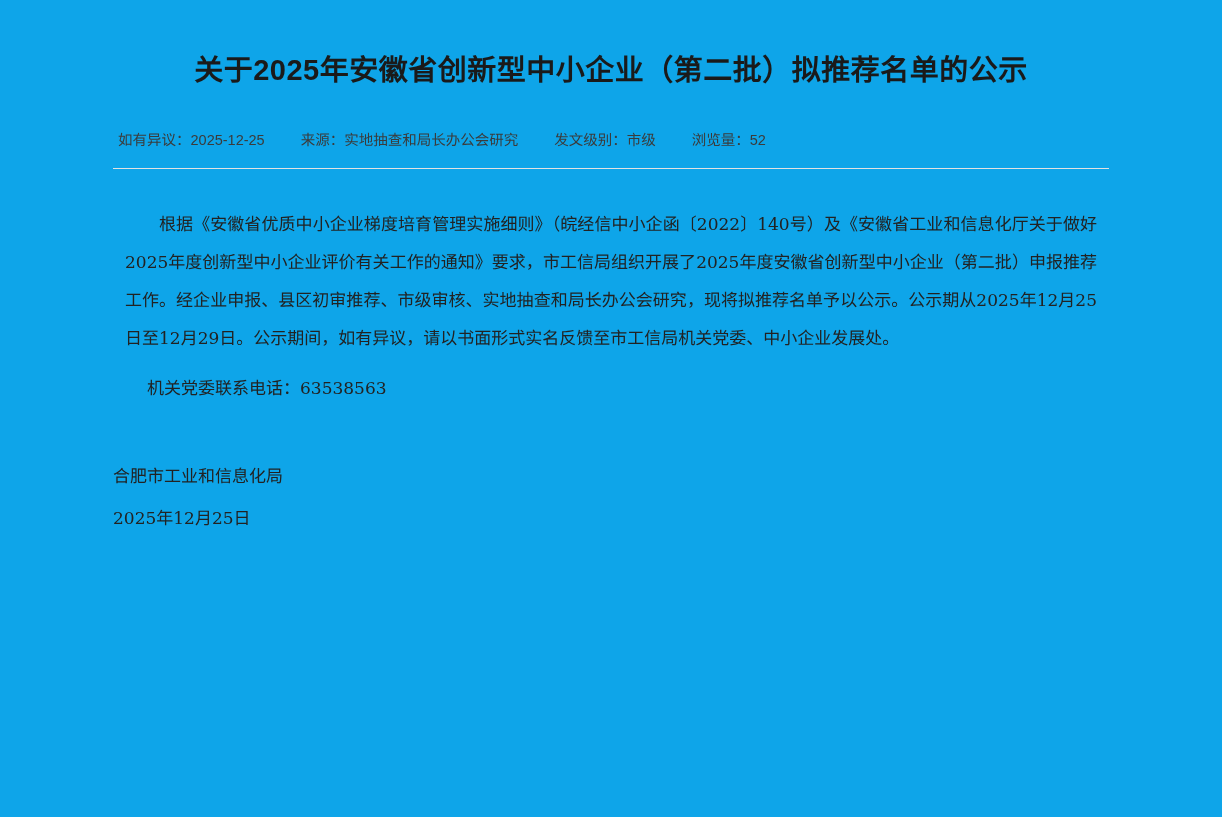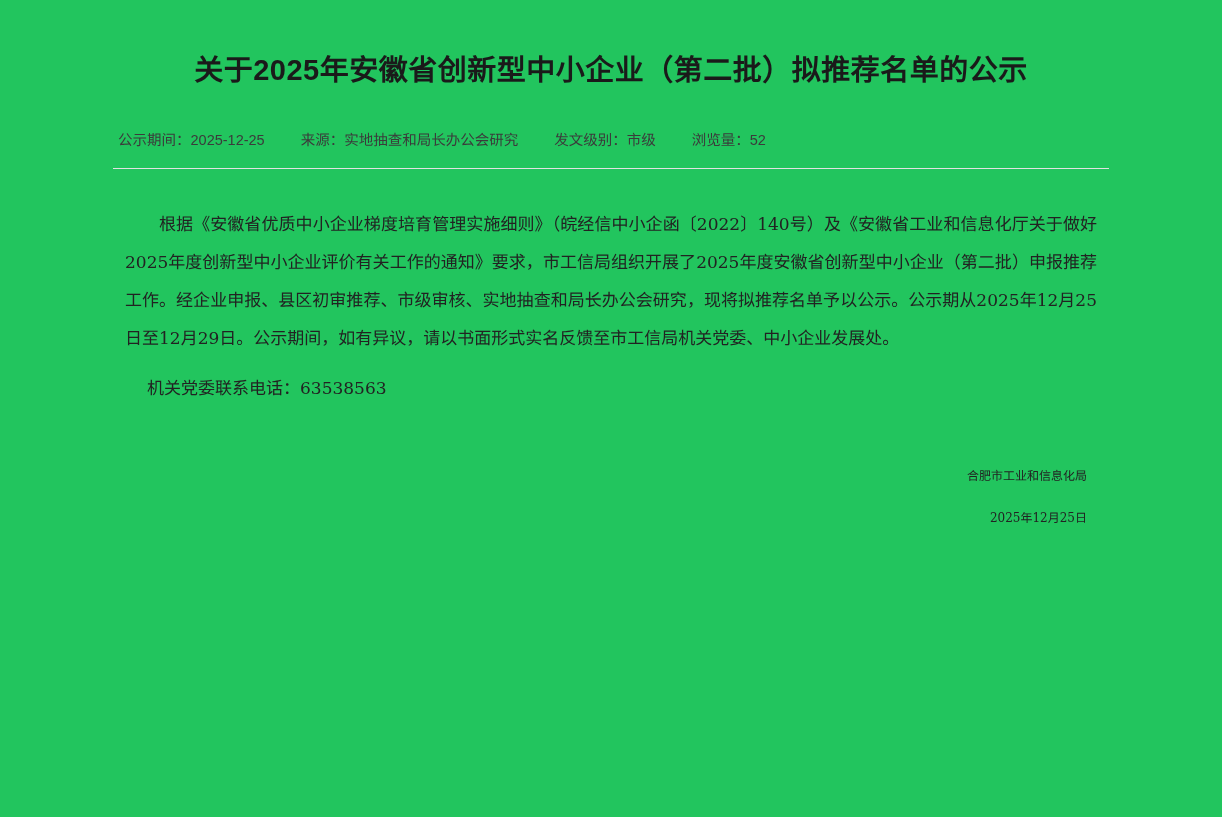--- a/index.html
+++ b/index.html
@@ -11,21 +11,21 @@
     width: 1222px;
     height: 817px;
     font-family: "Liberation Sans", "DejaVu Sans", sans-serif;
     color: #222222;
     overflow: hidden;
   }
   .page {
     position: relative;
     width: 1222px;
     height: 817px;
-    background: #22c55e;
+    background: #0ea5e9;
     box-sizing: border-box;
   }
   .article {
     position: absolute;
     left: 113px;
     top: 0;
     width: 996px;
   }
 
   
@@ -90,42 +90,41 @@
     margin: 0;
     text-indent: 2em;
   }
   .attach-line {
     margin: 0;
     margin-top: 34px;
     text-indent: 2em;
   }
   .sign-block {
     margin-top: 48px;
-    text-align: right;
     padding-right: 22px;
     line-height: 42px;
     font-family: "DejaVu Serif", "Liberation Serif", serif;
-    font-size: 12px;
+    font-size: 17px;
     color: #222222;
   }
   .sign-line {
     display: block;
   }
 </style>
 </head>
 <body>
 
 <div class="page">
   <div class="article">
 
     <h1 class="doc-title">关于2025年安徽省创新型中小企业（第二批）拟推荐名单的公示</h1>
 
     <div class="meta-bar">
       <span class="meta-item">
-        <span class="meta-label">公示期间：</span><span class="meta-value">2025-12-25</span>
+        <span class="meta-label">如有异议：</span><span class="meta-value">2025-12-25</span>
       </span>
       <span class="meta-item">
         <span class="meta-label">来源：</span><span class="meta-value">实地抽查和局长办公会研究</span>
       </span>
       <span class="meta-item">
         <span class="meta-label">发文级别：</span><span class="meta-value">市级</span>
       </span>
       <span class="meta-item">
         <span class="meta-label">浏览量：</span><span class="meta-value">52</span>
       </span>

